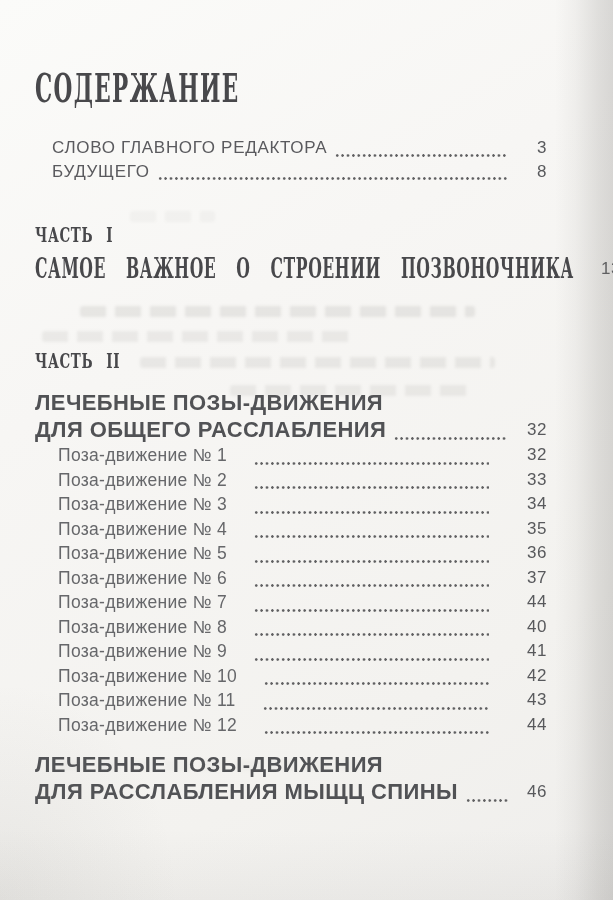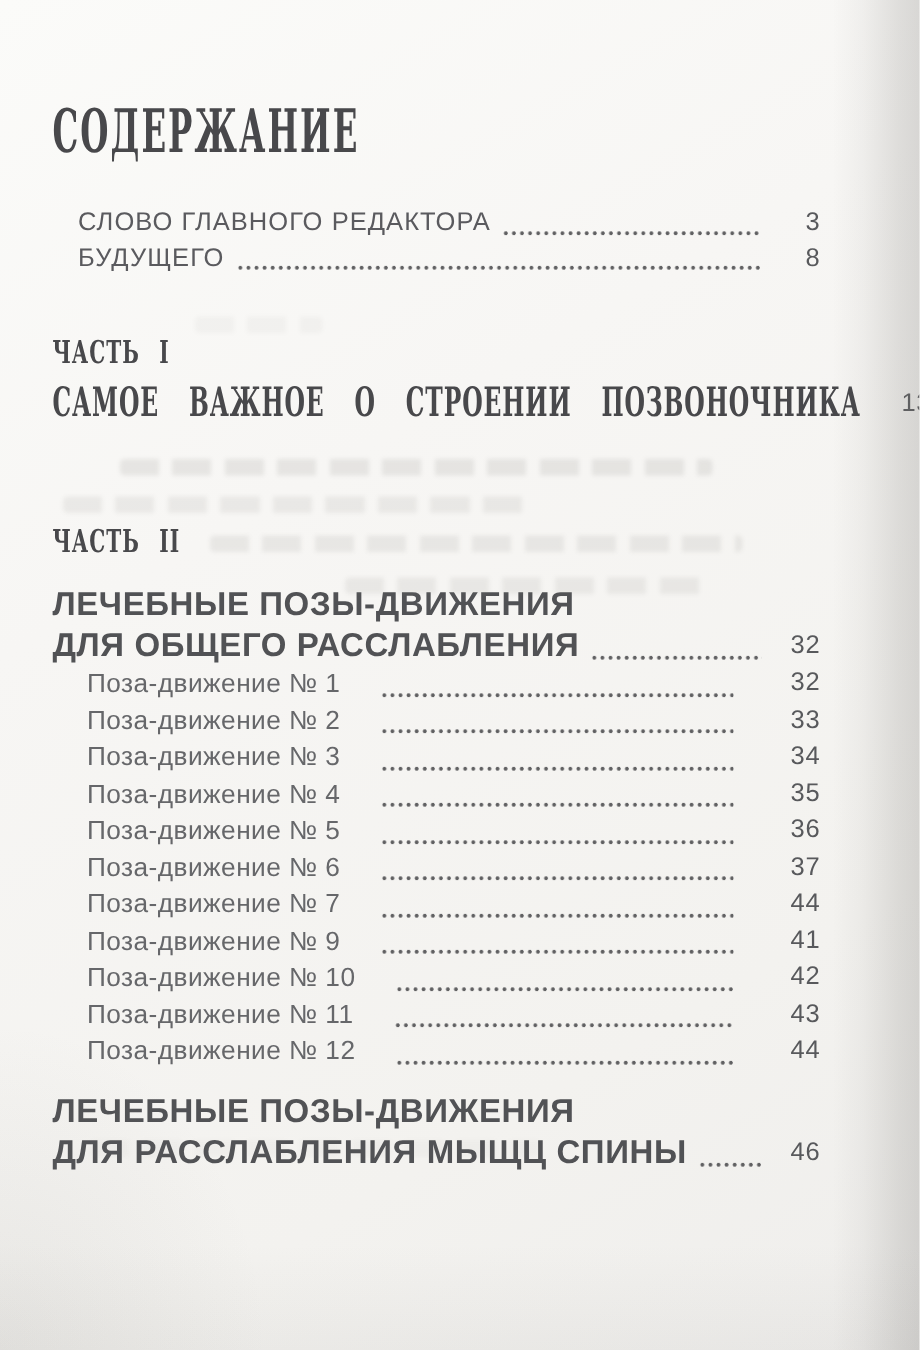--- a/index.html
+++ b/index.html
@@ -149,20 +149,25 @@
           <span class="label">Поза-движение № 6</span>
           <span class="dots"></span>
           <span class="pagenum">37</span>
         </div>
       <div class="row">
           <span class="label">Поза-движение № 7</span>
           <span class="dots"></span>
           <span class="pagenum">44</span>
         </div>
       <div class="row">
+          <span class="label">Поза-движение № 8</span>
+          <span class="dots"></span>
+          <span class="pagenum">40</span>
+        </div>
+      <div class="row">
           <span class="label">Поза-движение № 9</span>
           <span class="dots"></span>
           <span class="pagenum">41</span>
         </div>
       <div class="row">
           <span class="label">Поза-движение № 10</span>
           <span class="dots"></span>
           <span class="pagenum">42</span>
         </div>
       <div class="row">

